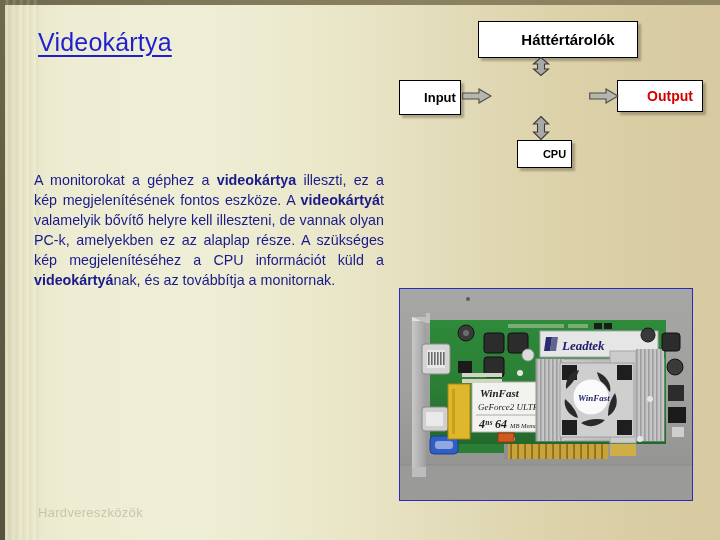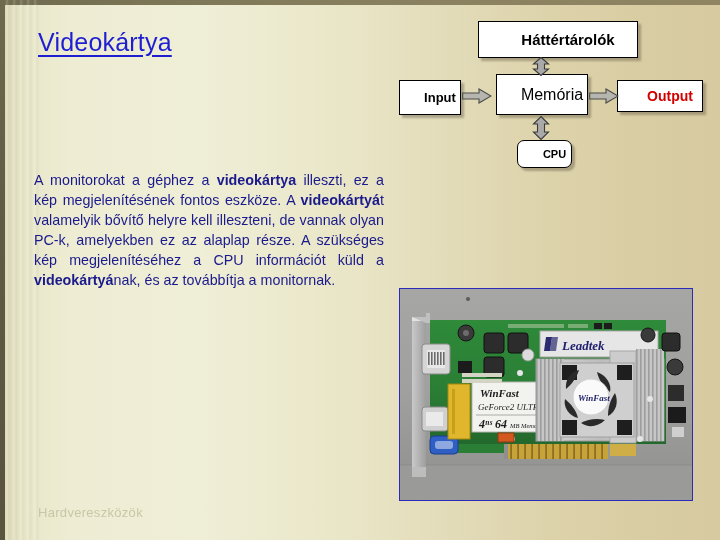--- a/index.html
+++ b/index.html
@@ -104,21 +104,21 @@
     justify-content: center;
     color: #000;
     font-weight: bold;
     white-space: nowrap;
     padding-left: 20px;
   }
   #box-storage { left: 478px; top: 21px;  width: 160px; height: 37px; font-size: 15px; }
   #box-input   { left: 399px; top: 80px;  width: 62px;  height: 35px; font-size: 13px; }
   #box-memory  { left: 496px; top: 74px;  width: 92px;  height: 41px; font-size: 16px; font-weight: normal; }
   #box-output  { left: 617px; top: 80px;  width: 86px;  height: 32px; font-size: 14px; color: #d40000; }
-  #box-cpu     { left: 517px; top: 140px; width: 55px;  height: 28px; font-size: 11px; border-radius: 7px; }
+  #box-cpu     { left: 517px; top: 140px; width: 55px;  height: 28px; font-size: 11px; }
 
   
   .arrow { position: absolute; }
   .arrow svg { display: block; }
 
   #arrow-storage-memory { left: 531px; top: 57px; }
   #arrow-memory-cpu     { left: 531px; top: 116px; }
   #arrow-input-memory   { left: 462px; top: 88px; }
   #arrow-memory-output  { left: 589px; top: 88px; }
 
@@ -150,23 +150,20 @@
   <div id="footer-text">Hardvereszközök</div>
 
   <div class="dbox" id="box-storage">
     <span>Háttértárolók</span>
   </div>
 
   <div class="dbox" id="box-input">
     <span>Input</span>
   </div>
 
-  <div class="dbox" id="box-memory">
-    <span>Memória</span>
-  </div>
 
   <div class="dbox" id="box-output">
     <span>Output</span>
   </div>
 
   <div class="dbox" id="box-cpu">
     <span>CPU</span>
   </div>
 
   <div class="arrow" id="arrow-storage-memory">

